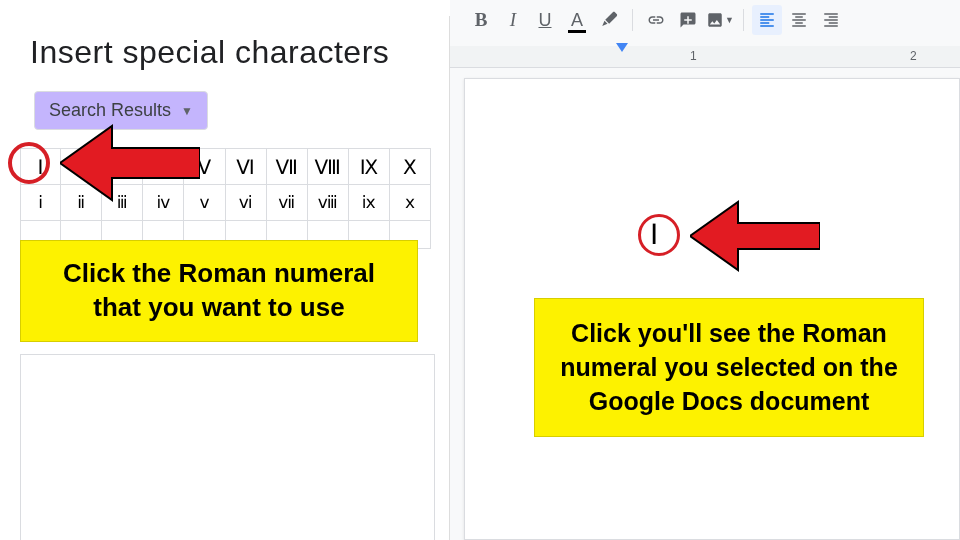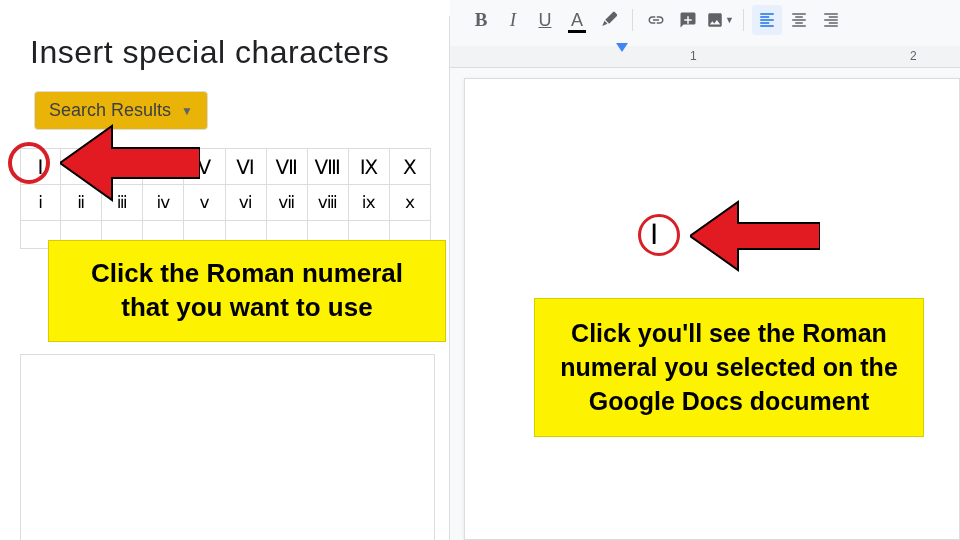--- a/index.html
+++ b/index.html
@@ -1,30 +1,30 @@
 <!DOCTYPE html>
 <html><head>
   <meta charset="utf-8">
   <style>
     * { box-sizing: border-box; margin: 0; padding: 0; }
     body { width: 960px; height: 540px; background: #fff; font-family: Arial, sans-serif; overflow: hidden; position: relative; }
     .left-panel { position: absolute; left: 0; top: 16px; width: 450px; height: 540px; background: #fff; border-right: 1px solid #ddd; }
     .right-panel { position: absolute; left: 450px; top: 0; width: 510px; height: 540px; background: #f8f9fa; }
     .panel-title { font-size: 32px; font-weight: 400; color: #202124; padding: 18px 30px 12px 30px; letter-spacing: 0.5px; font-family: 'Google Sans', Arial, sans-serif; }
-    .search-results { margin: 8px 30px 18px 34px; display: inline-flex; align-items: center; border: 1px solid #dadce0; border-radius: 4px; padding: 8px 14px; background: #eab308; font-size: 18px; color: #3c4043; cursor: pointer; }
+    .search-results { margin: 8px 30px 18px 34px; display: inline-flex; align-items: center; border: 1px solid #dadce0; border-radius: 4px; padding: 8px 14px; background: #c4b5fd; font-size: 18px; color: #3c4043; cursor: pointer; }
     .dropdown-arrow { margin-left: 10px; font-size: 12px; color: #5f6368; }
     .char-grid { margin: 0 18px 0 20px; border-top: 1px solid #dadce0; }
     .char-row { display: flex; }
     .char-cell { width: 42px; height: 36px; border-right: 1px solid #dadce0; border-bottom: 1px solid #dadce0; display: flex; align-items: center; justify-content: center; font-family: 'Times New Roman', serif; font-size: 20px; cursor: pointer; background: #fff; }
     .char-cell:first-child { border-left: 1px solid #dadce0; }
     .char-row.lower .char-cell { font-size: 17px; }
     .char-row.blank .char-cell { height: 28px; }
     .red-circle-left { position: absolute; left: 8px; top: 142px; width: 42px; height: 42px; border: 4px solid #d61f26; border-radius: 50%; }
     .arrow-left { position: absolute; left: 60px; top: 118px; width: 140px; height: 90px; }
-    .callout-left { position: absolute; left: 48px; top: 240px; width: 398px; background: #fdf200; padding: 16px 18px; border: 1px solid rgba(0,0,0,0.15); text-align: center; }
+    .callout-left { position: absolute; left: 20px; top: 240px; width: 398px; background: #fdf200; padding: 16px 18px; border: 1px solid rgba(0,0,0,0.15); text-align: center; }
     .callout-left .callout-text { font-size: 26px; font-weight: 700; color: #000; line-height: 1.3; }
     .empty-area { position: absolute; left: 20px; top: 338px; width: 415px; height: 190px; background: #fff; border: 1px solid #dadce0; }
     .toolbar { position: absolute; top: 2px; left: 466px; height: 36px; display: flex; align-items: center; gap: 2px; }
     .tb-btn { width: 30px; height: 30px; display: flex; align-items: center; justify-content: center; color: #5f6368; cursor: pointer; font-size: 18px; border-radius: 3px; }
     .tb-btn.bold { font-weight: 700; font-family: 'Times New Roman', serif; font-size: 19px; }
     .tb-btn.italic { font-style: italic; font-family: 'Times New Roman', serif; font-size: 19px; }
     .tb-btn.underline { text-decoration: underline; }
     .tb-btn.text-color { position: relative; }
     .tb-btn.text-color::after { content: ''; position: absolute; bottom: 2px; left: 6px; width: 18px; height: 3px; background: #000; }
     .tb-sep { width: 1px; height: 22px; background: #dadce0; margin: 0 6px; }

